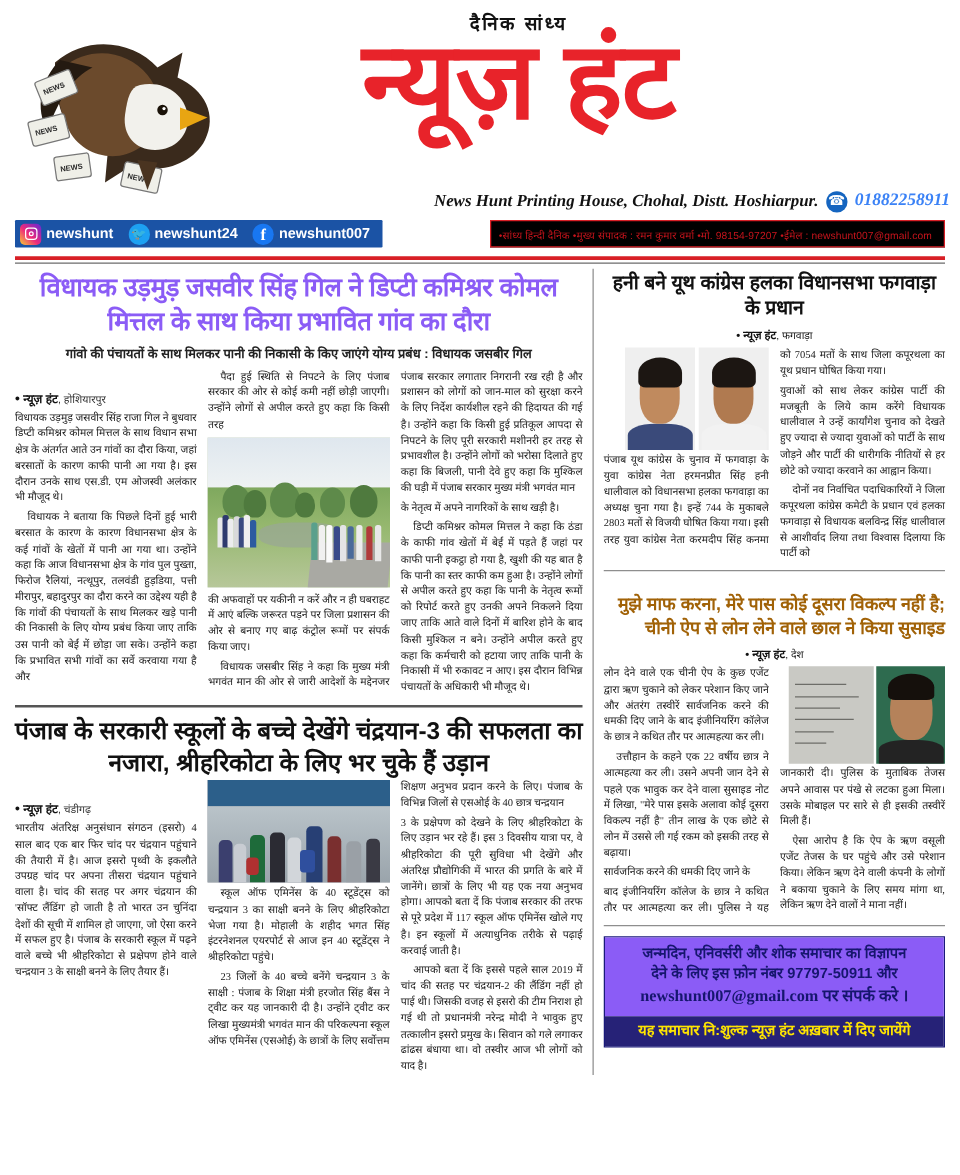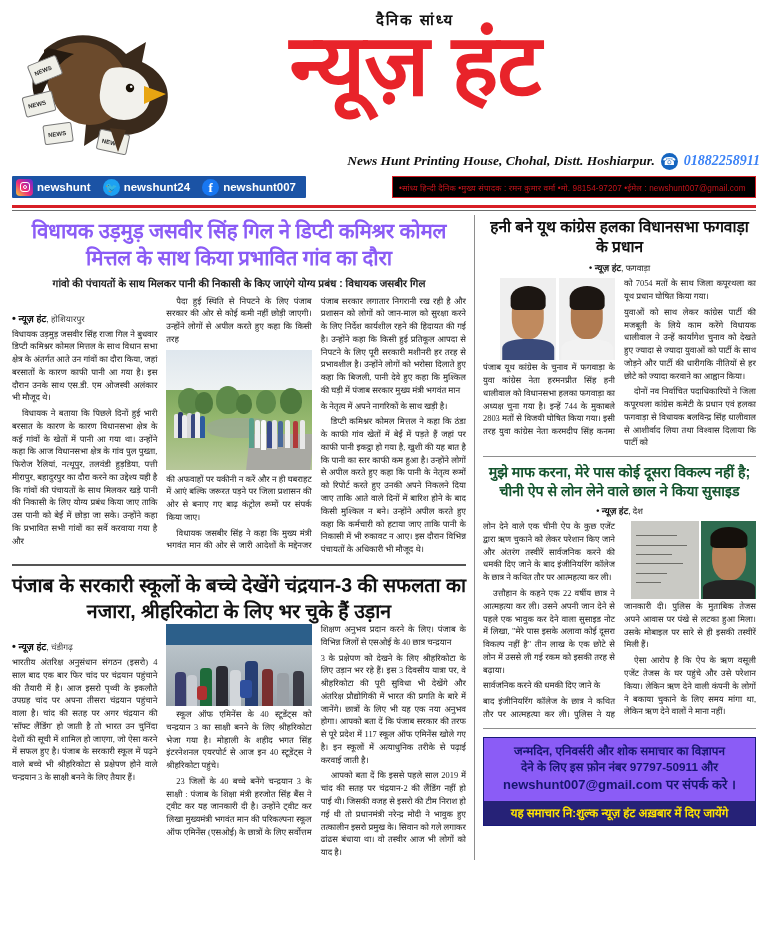--- a/index.html
+++ b/index.html
@@ -126,21 +126,21 @@
   .vp-road{position:absolute;left:56%;right:0;bottom:0;height:30%;background:#a9a9a3;transform:skewX(-6deg);}
   .vp-person{position:absolute;bottom:26%;width:5px;border-radius:2px 2px 0 0;}
 
   
   h2.rhead{
     font-family:"Liberation Sans","DejaVu Sans",sans-serif;
     font-weight:700;font-size:15.5px;line-height:1.3;margin:2px 0 0 0;text-align:center;color:#111;
   }
   h2.rhead2{
     font-family:"Liberation Sans","DejaVu Sans",sans-serif;
-    font-weight:700;font-size:14.2px;line-height:1.3;margin:6px 0 0 0;text-align:center;color:#14532d;
+    font-weight:700;font-size:14.2px;line-height:1.3;margin:18px 0 0 0;text-align:right;color:#a16207;
   }
   .rbyline{
     font-family:"Liberation Sans","DejaVu Sans",sans-serif;
     font-size:9px;font-weight:700;color:#111;text-align:center;margin:4px 0 4px 0;
   }
   .rbyline:before{content:"\2022 ";}
   .rbyline .loc{font-weight:400;font-size:8.3px;}
 
   .portraits{width:115px;height:82px;float:right;margin:0 0 2px 6px;display:flex;gap:3px;}
   .pface{flex:1;background:#efefef;position:relative;overflow:hidden;}
@@ -172,21 +172,21 @@
   .ap-kid{position:absolute;bottom:0;border-radius:4px 4px 0 0;}
   .ap-bag{position:absolute;border-radius:3px;}
 
   
   .adbox{margin-top:8px;border:1.5px solid #1a1a7a;}
   .ad-yellow{background:#8b5cf6;padding:5px 4px 6px 4px;text-align:center;}
   .ad-l{
     font-family:"Liberation Sans","DejaVu Sans",sans-serif;
     font-weight:700;font-size:11.7px;line-height:1.42;color:#16166e;display:block;
   }
-  .ad-l.mail{font-family:Liberation Sans, sans-serif;font-size:13px;}
+  .ad-l.mail{font-family:Liberation Serif, serif;font-size:13px;}
   .ad-blue{background:#262277;padding:4px 4px 5px 4px;text-align:center;}
   .ad-b{
     font-family:"Liberation Sans","DejaVu Sans",sans-serif;
     font-weight:700;font-size:11.6px;color:#ffe500;line-height:1.3;display:block;
   }
 </style>
 </head>
 <body>
 
 <div class="page">

